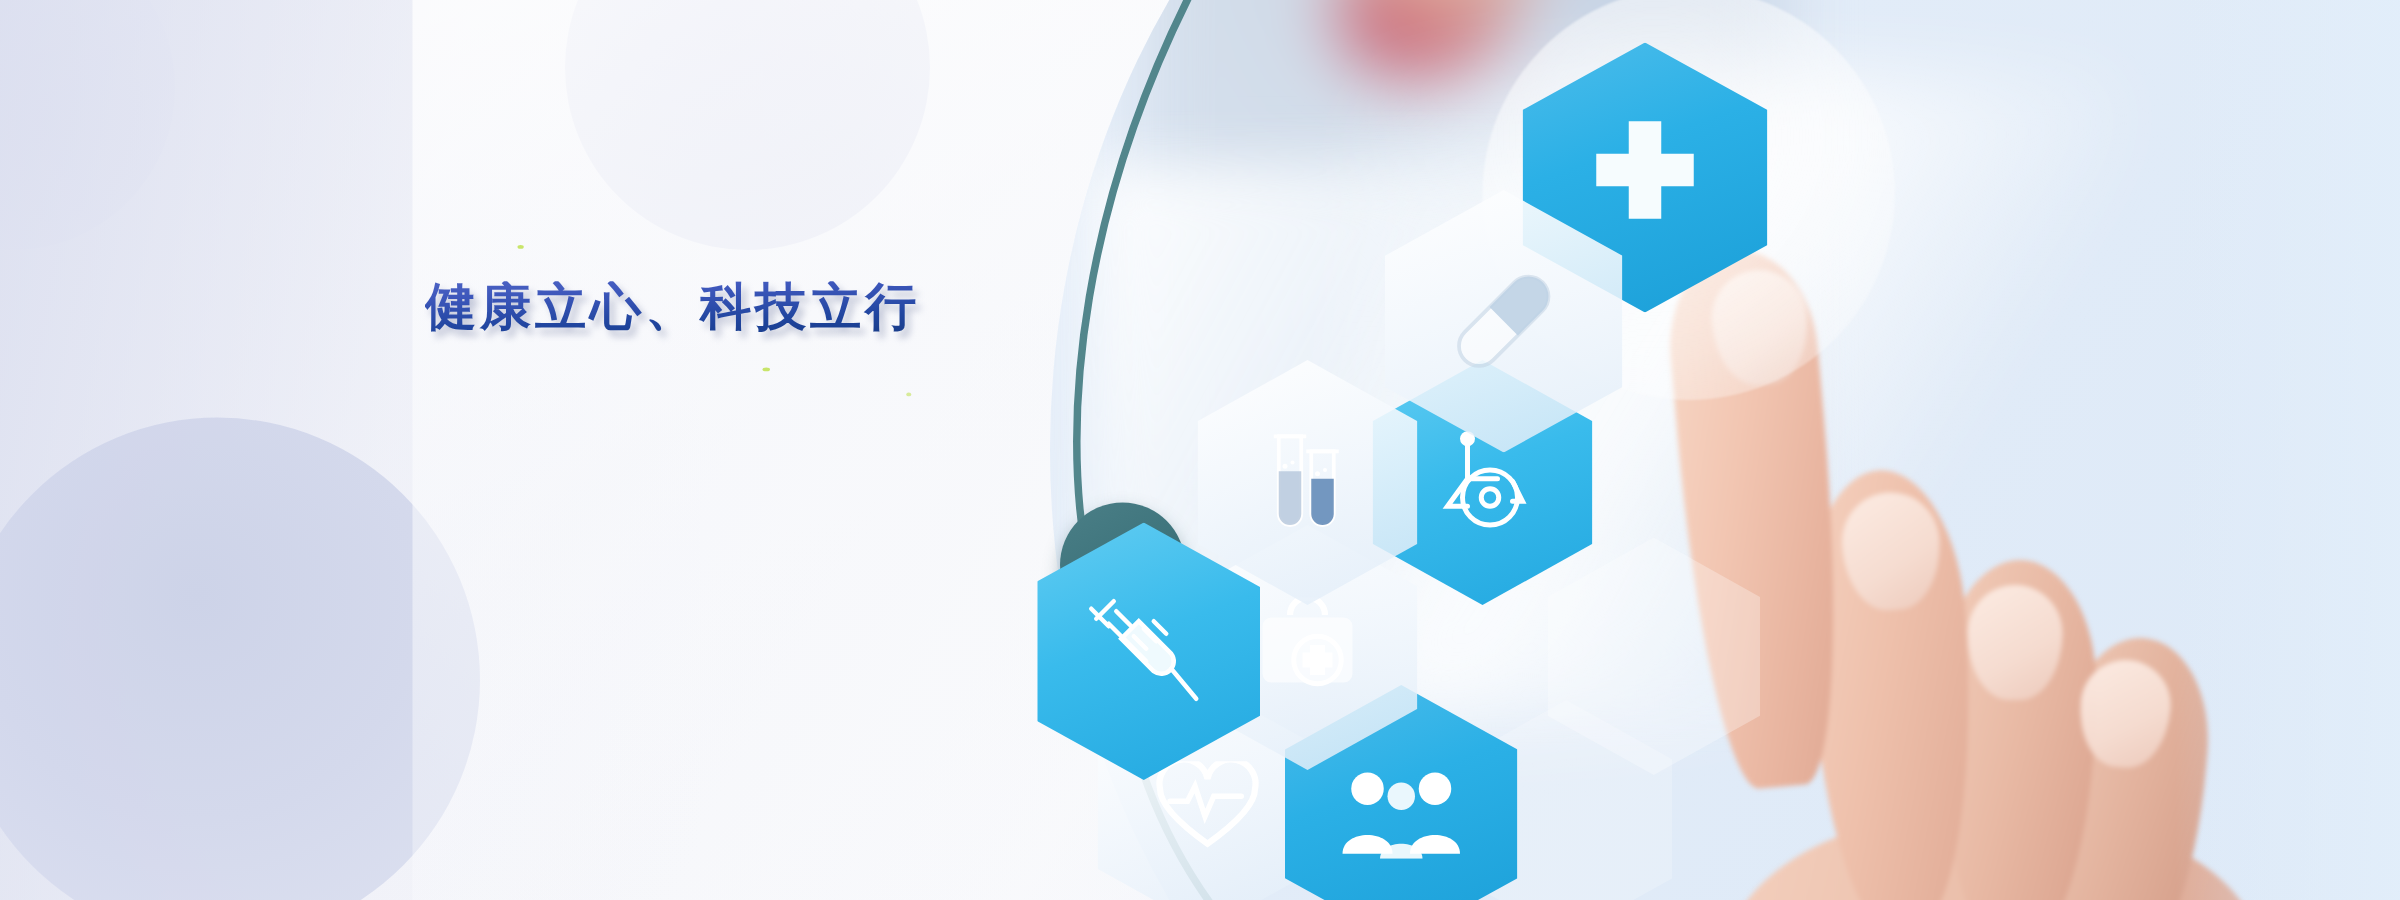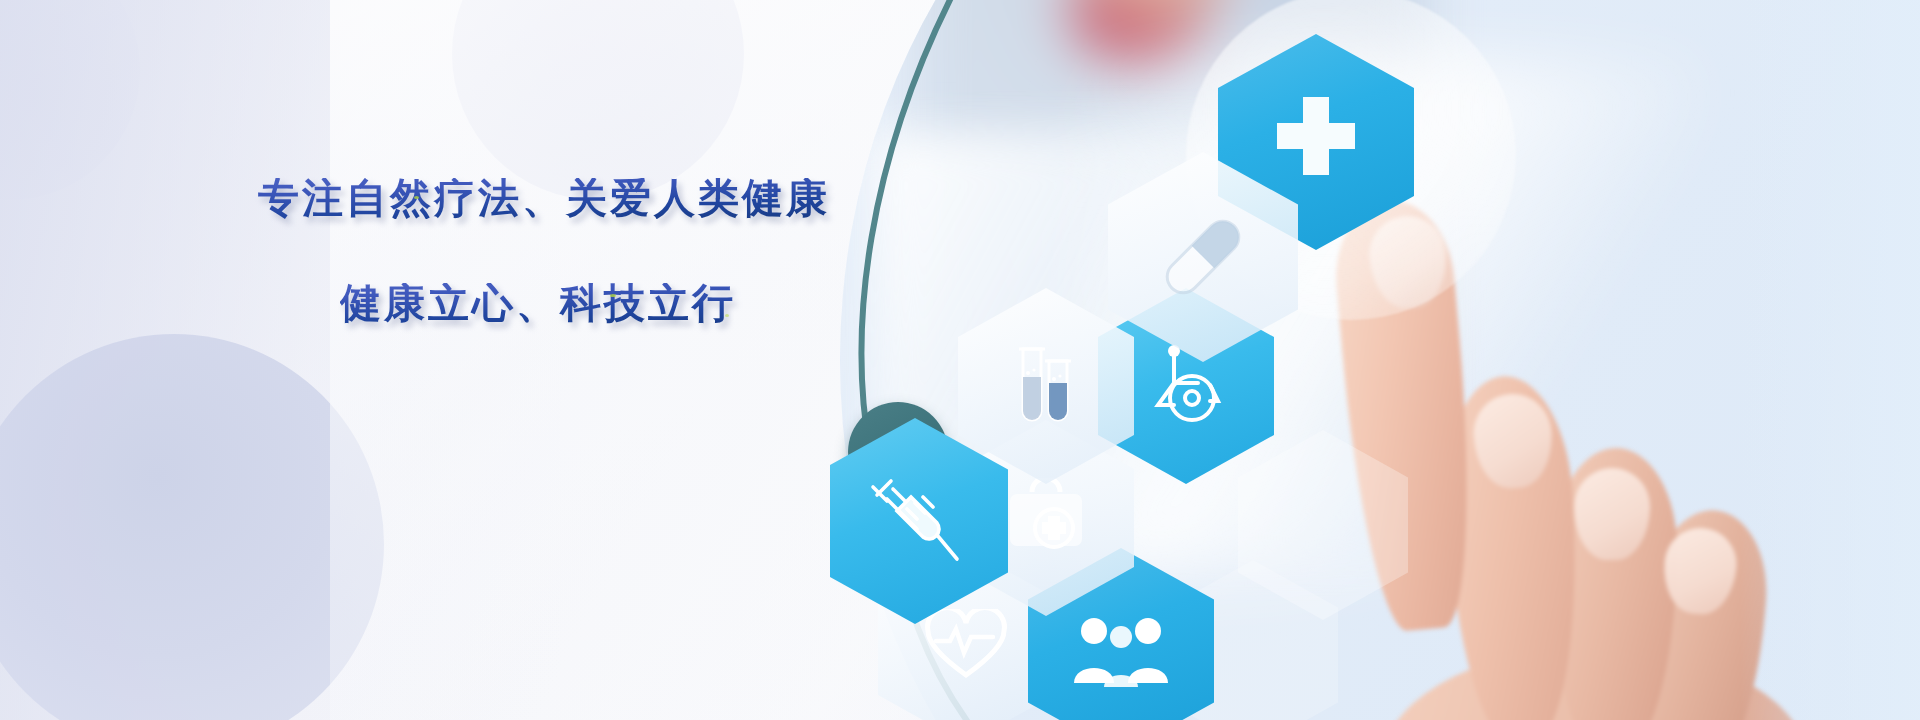--- a/index.html
+++ b/index.html
@@ -53,21 +53,21 @@
     letter-spacing:3px;
     line-height:1;
     background:linear-gradient(178deg,#4d63c4 0%, #3d57bb 22%, #20459f 62%, #16397f 100%);
     -webkit-background-clip:text;
     background-clip:text;
     color:transparent;
     filter:drop-shadow(4px 5px 3px rgba(110,120,160,.40));
     white-space:nowrap;
   }
   .hl-1 { font-size:41px; }
-  .hl-2 { font-size:41px; margin-top:64px; margin-left:82px; }
+  .hl-2 { font-size:41px; margin-top:47px; margin-left:82px; }
 
   
   .spark { position:absolute; border-radius:50%; background:#b8dd3a; opacity:.75; }
 
   
   #photo {
     position:absolute; left:830px; top:0; width:1090px; height:720px;
     overflow:hidden;
   }
   
@@ -182,21 +182,20 @@
 
 <div id="banner">
 
   <div class="blob blob-tiny"></div>
   <div class="wash-left"></div>
   <div class="blob blob-top"></div>
   <div class="blob blob-bottom"></div>
   <div class="wash-mid"></div>
 
   <div id="headline">
-    <div class="hl-line hl-1">专注自然疗法、关爱人类健康</div>
     <div class="hl-line hl-2">健康立心、科技立行</div>
   </div>
 
   <div class="spark" style="left:414px; top:196px; width:5px; height:3px;"></div>
   <div class="spark" style="left:610px; top:294px; width:6px; height:3px;"></div>
   <div class="spark" style="left:725px; top:314px; width:4px; height:3px; opacity:.5;"></div>
   <div class="spark" style="left:860px; top:325px; width:5px; height:3px;"></div>
   <div class="spark" style="left:922px; top:512px; width:5px; height:3px; opacity:.55;"></div>
 
   <div id="photo">

